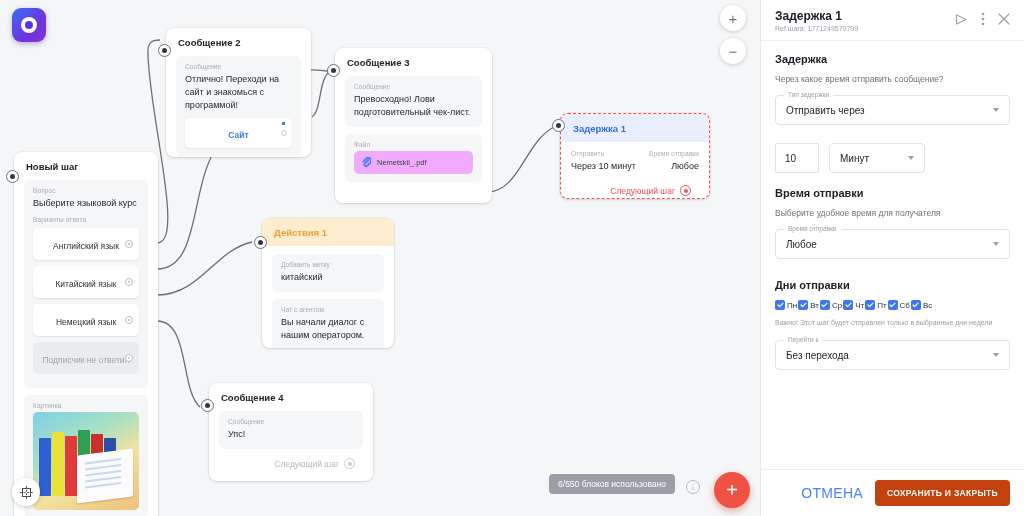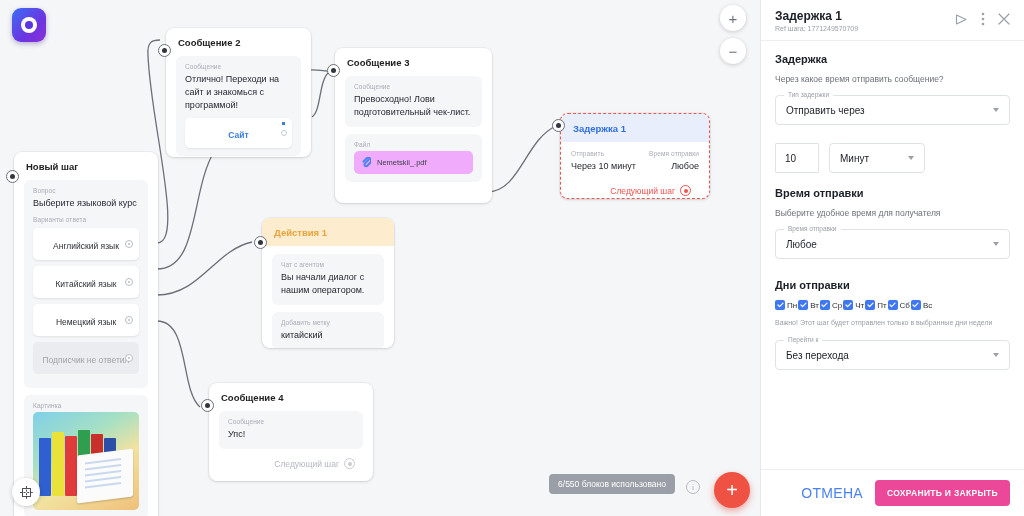--- a/index.html
+++ b/index.html
@@ -182,21 +182,21 @@
   .cb svg { display: block; }
   .day .dlbl { font-size: 8px; color: #2b2f36; }
   .note-sm { font-size: 7px; color: #9aa0a8; margin-bottom: 14px; }
 
   .p-foot {
     border-top: 1px solid #eceef1; padding: 10px 14px;
     display: flex; align-items: center; justify-content: flex-end; gap: 12px;
   }
   .btn-text { font-size: 14px; font-weight: normal; color: #4a82ef; letter-spacing: .3px; text-align: right; }
   .btn-primary {
-    background: #ec4899; color: #fff; font-size: 8.5px; font-weight: bold;
+    background: #c2410c; color: #fff; font-size: 8.5px; font-weight: bold;
     padding: 8px 12px; border-radius: 4px; letter-spacing: .3px;
   }
   .hr-space { height: 14px; }
 </style>
 </head>
 <body>
 
 <div id="canvas">
 
   <svg id="edges">
@@ -368,26 +368,26 @@
     </div>
   </div>
 
   <div class="in-port" style="left:254px; top:236px">
       <i></i>
     </div>
   <div class="node" style="left:262px; top:218px; width:132px; height:130px;">
     <div class="node-head orange">Действия 1</div>
     <div class="node-body" style="padding-top:8px">
       <div class="field">
+        <div class="field-label">Добавить метку</div>
+        <div class="field-value">китайский</div>
+      </div>
+      <div class="field">
         <div class="field-label">Чат с агентом</div>
         <div class="field-value">Вы начали диалог с нашим оператором.</div>
-      </div>
-      <div class="field">
-        <div class="field-label">Добавить метку</div>
-        <div class="field-value">китайский</div>
       </div>
     </div>
   </div>
 
   <div class="in-port" style="left:201px; top:399px">
       <i></i>
     </div>
   <div class="node" style="left:209px; top:383px; width:164px; height:98px;">
     <div class="node-head">Сообщение 4</div>
     <div class="node-body">

